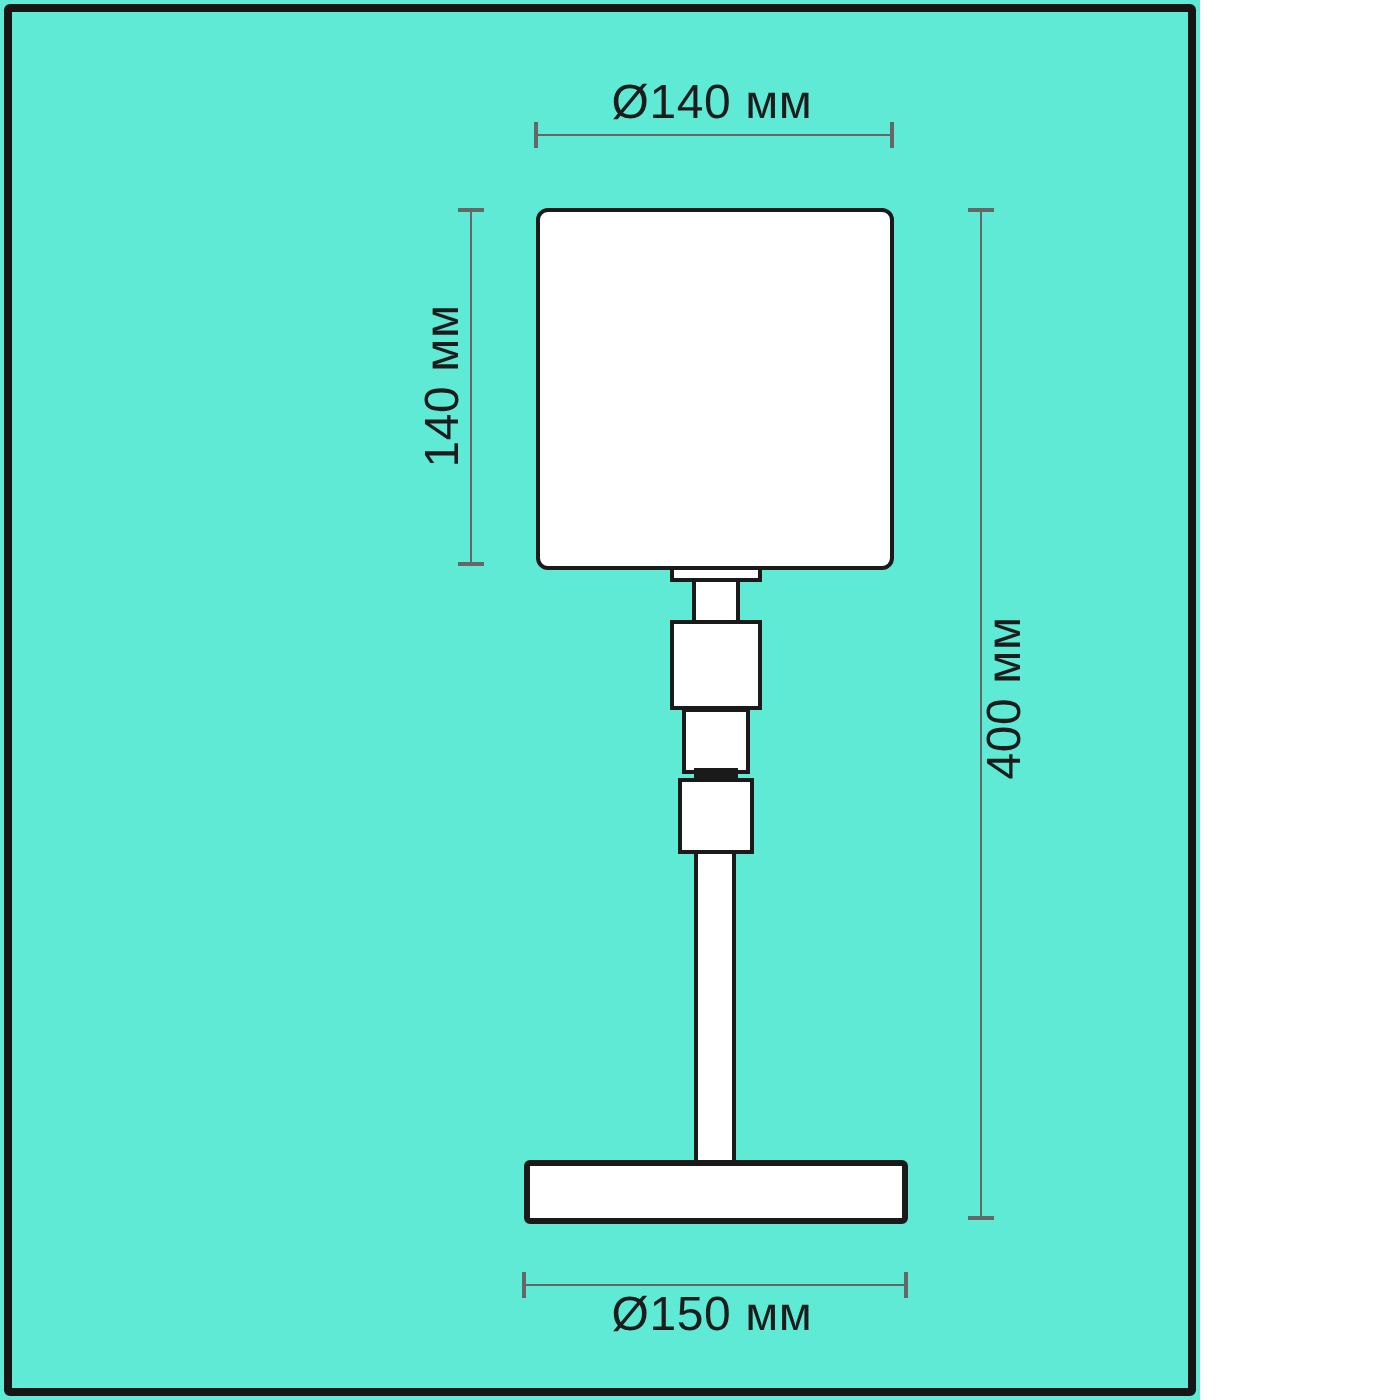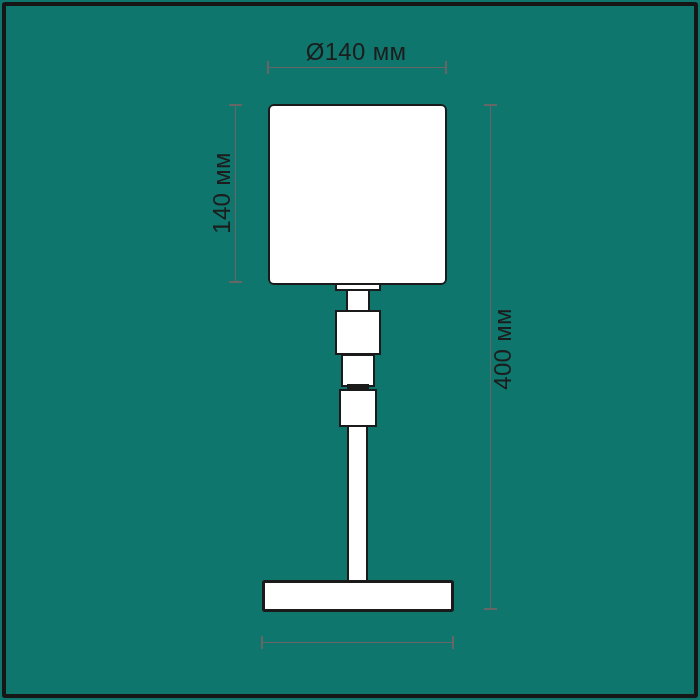--- a/index.html
+++ b/index.html
@@ -2,23 +2,23 @@
 <html><head>
 <meta charset="utf-8">
 <style>
   html, body {
     margin: 0;
     padding: 0;
     background: #ffffff;
   }
   .canvas {
     position: relative;
-    width: 700px;
+    width: 600px;
     height: 700px;
-    background: #0f766e;
+    background: #5eead4;
     font-family: "Liberation Sans", sans-serif;
     overflow: hidden;
   }
   .frame {
     position: absolute;
     inset: 2px;
     border: 4px solid #161616;
     border-radius: 3px;
     pointer-events: none;
   }
@@ -95,15 +95,16 @@
   <div class="dlabel dim-left-label">140 мм</div>
 
   <div class="dline dim-right-line"></div>
   <div class="tick dim-right-tick-t"></div>
   <div class="tick dim-right-tick-b"></div>
   <div class="dlabel dim-right-label">400 мм</div>
 
   <div class="dline dim-bottom-line"></div>
   <div class="tick dim-bottom-tick-l"></div>
   <div class="tick dim-bottom-tick-r"></div>
+  <div class="dlabel dim-bottom-label">Ø150 мм</div>
 
   <div class="frame"></div>
 </div>
 
 </body></html>

